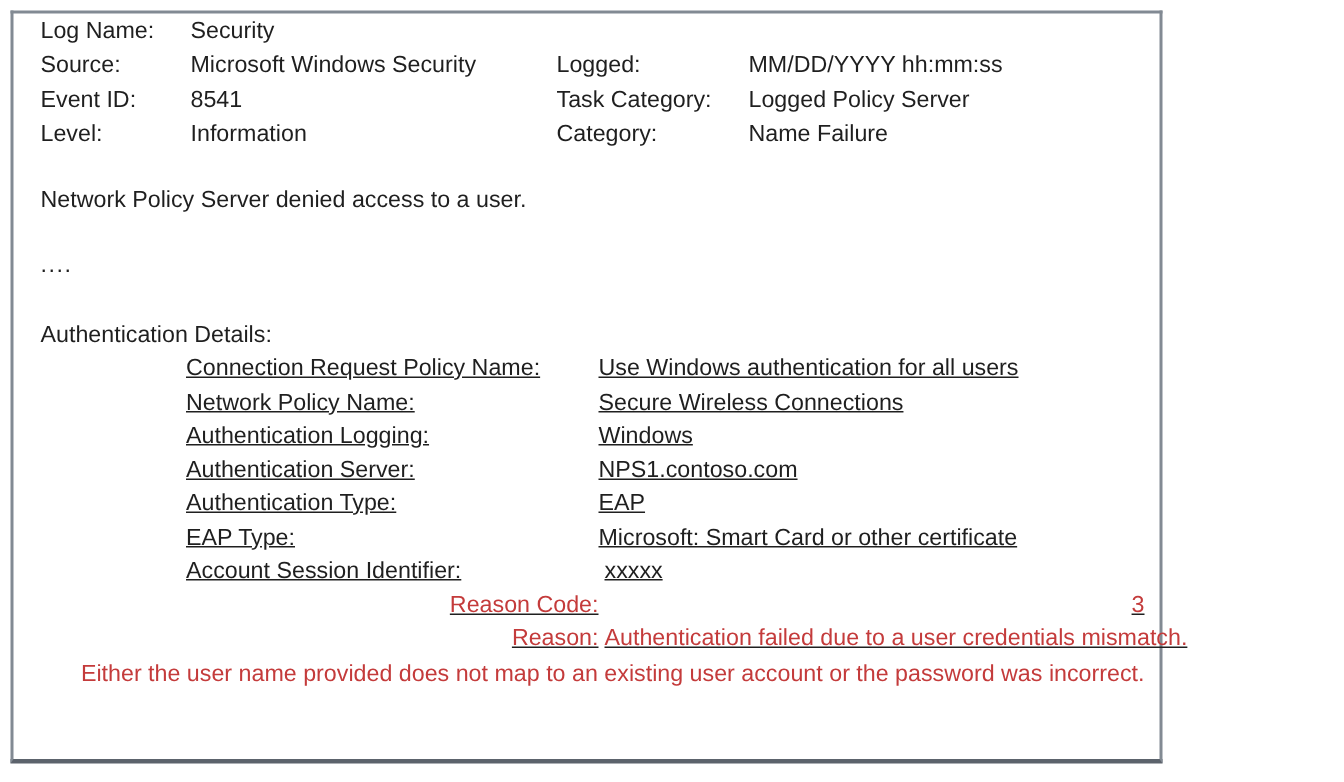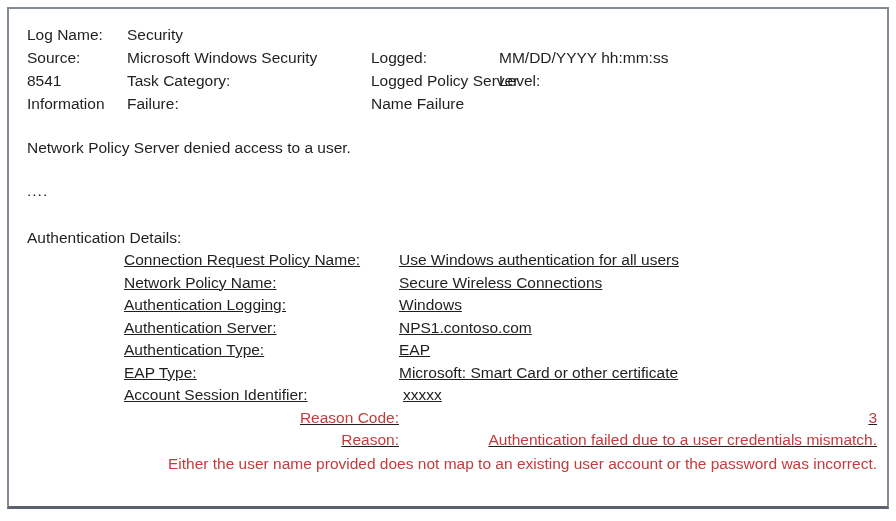--- a/index.html
+++ b/index.html
@@ -13,27 +13,27 @@
   body {
     font-family: "Liberation Sans", "DejaVu Sans", sans-serif;
     color: var(--text, #1f1f1f);
     font-size: 15.5px;
     -webkit-font-smoothing: antialiased;
   }
   .panel {
     position: absolute;
     left: 7px;
     top: 7px;
-    width: 882px;
+    width: 768px;
     height: 502px;
     box-sizing: border-box;
     border: 2px solid var(--border, #828a93);
     border-bottom: 3px solid var(--border-dark, #5c636c);
     background: #ffffff;
-    padding: 14px 10px 6px 10px;
+    padding: 0 10px 6px 10px;
   }
   
   .hdr {
     margin-left: 8px;
     display: grid;
     grid-template-columns: 100px 244px 128px 1fr;
     line-height: 23px;
   }
   .hdr span { white-space: nowrap; }
   
@@ -79,27 +79,28 @@
     <span>Log Name:</span>
     <span>Security</span>
     <span></span>
     <span></span>
 
     <span>Source:</span>
     <span>Microsoft Windows Security</span>
     <span>Logged:</span>
     <span>MM/DD/YYYY hh:mm:ss</span>
 
+    <span>Event ID:</span>
     <span>8541</span>
     <span>Task Category:</span>
     <span>Logged Policy Server</span>
 
     <span>Level:</span>
     <span>Information</span>
-    <span>Failure:</span>
+    <span>Category:</span>
     <span>Name Failure</span>
   </div>
 
   <p class="desc">Network Policy Server denied access to a user.</p>
 
   <p class="dots">....</p>
 
   <p class="section-heading">Authentication Details:</p>
 
   <div class="details">

